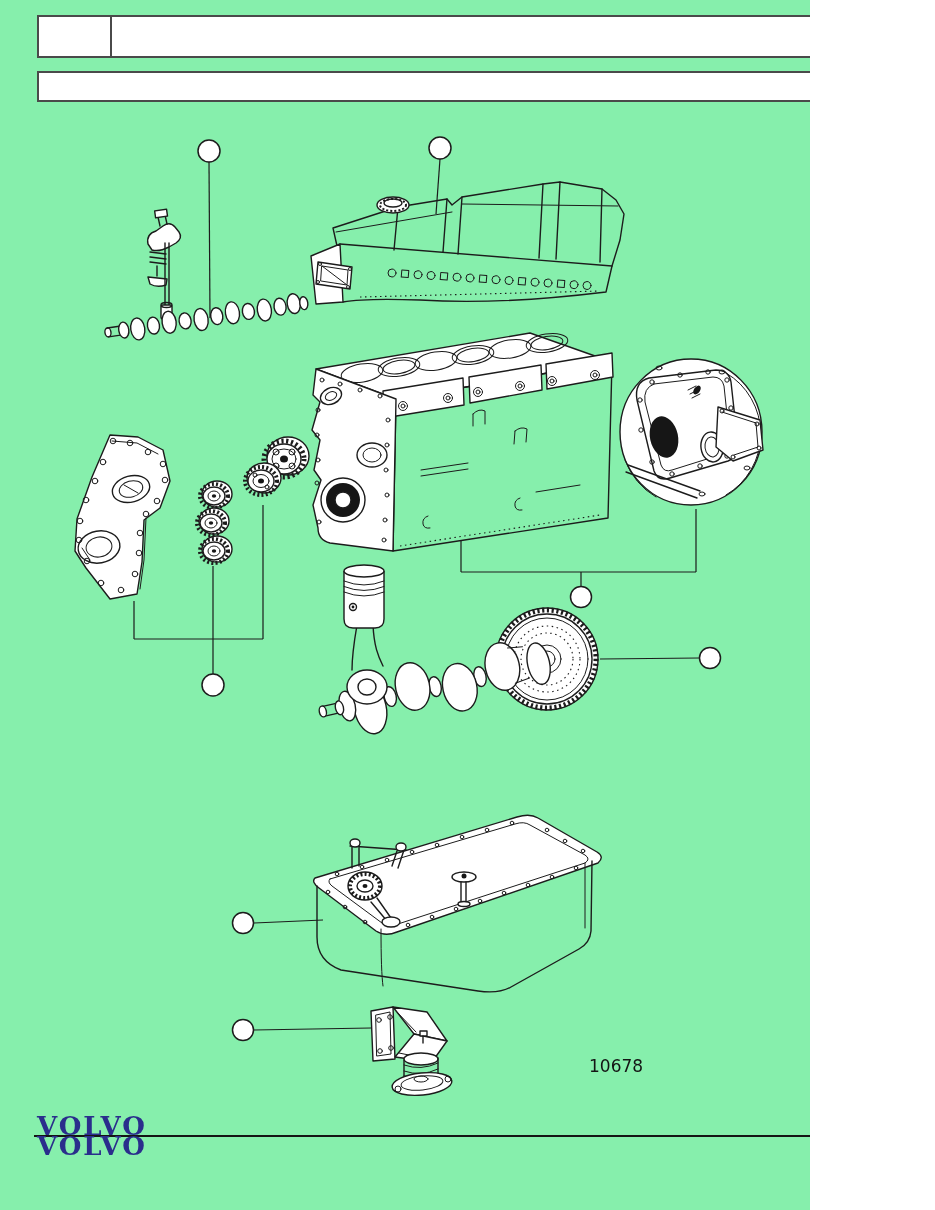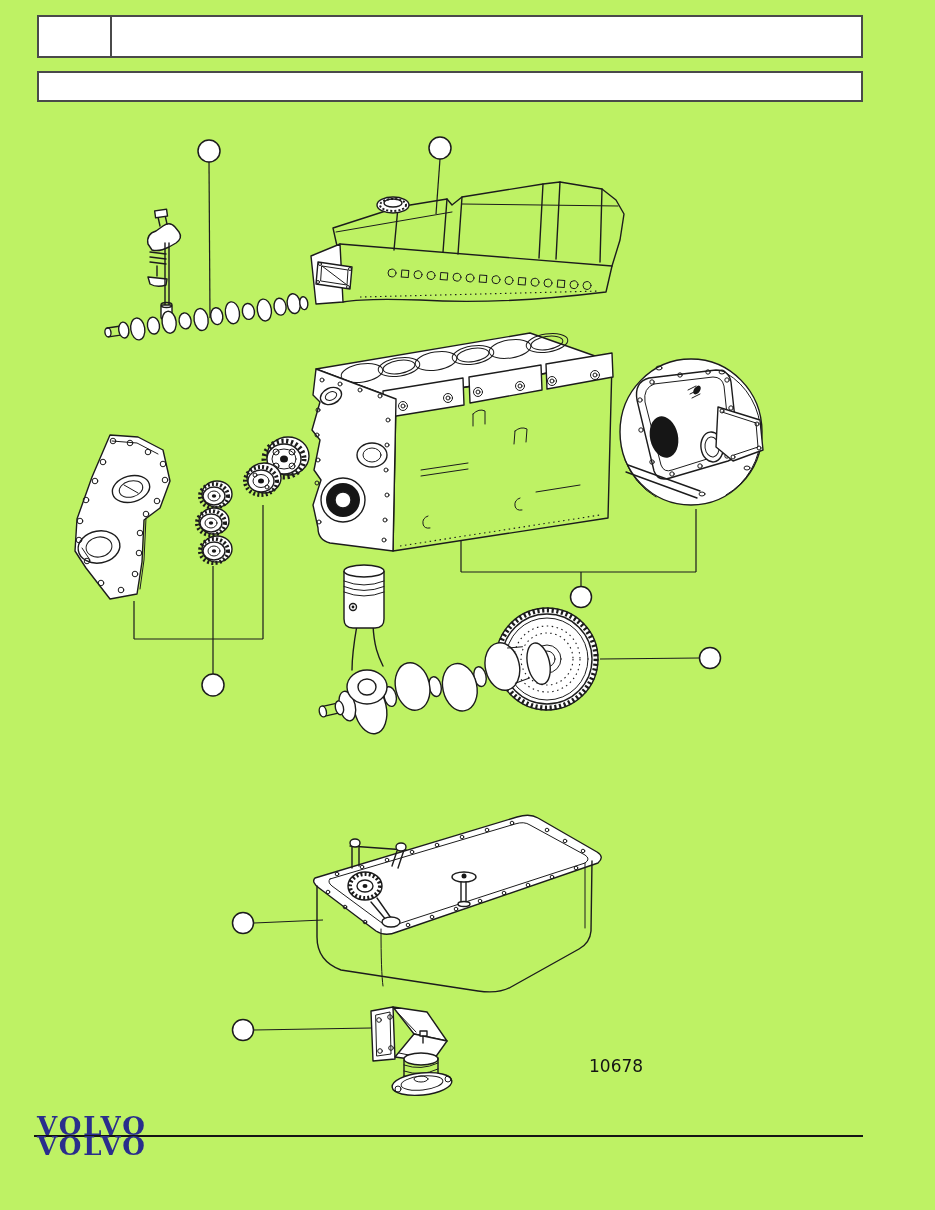--- a/index.html
+++ b/index.html
@@ -1,16 +1,16 @@
 <!DOCTYPE html>
 <html><head>
 <meta charset="utf-8">
 <style>
   html,body{margin:0;padding:0;background:#fff}
-  .page{position:relative;width:935px;height:1210px;background:#bef264;overflow:hidden;
+  .page{position:relative;width:810px;height:1210px;background:#86efac;overflow:hidden;
         font-family:"Liberation Sans",sans-serif;color:#1c1c1c}
   .hdr-box{position:absolute;border:2px solid #4a4a4a;background:#fff;box-sizing:border-box}
   #hdr-row1{left:37px;top:15px;width:826px;height:43px}
   #hdr-row1 .divider{position:absolute;left:71px;top:0;bottom:0;width:2px;background:#4a4a4a}
   #hdr-row2{left:37px;top:71px;width:826px;height:31px}
   .footer-rule{position:absolute;left:34px;top:1135px;width:829px;height:2px;background:#141414}
   .logo{position:absolute;left:37px;top:1116px;color:#2a2e8c;
         font-family:"DejaVu Serif",serif;font-weight:bold;font-size:26px;
         line-height:20px;letter-spacing:2px;white-space:nowrap}
   svg.diagram{position:absolute;left:0;top:0}

